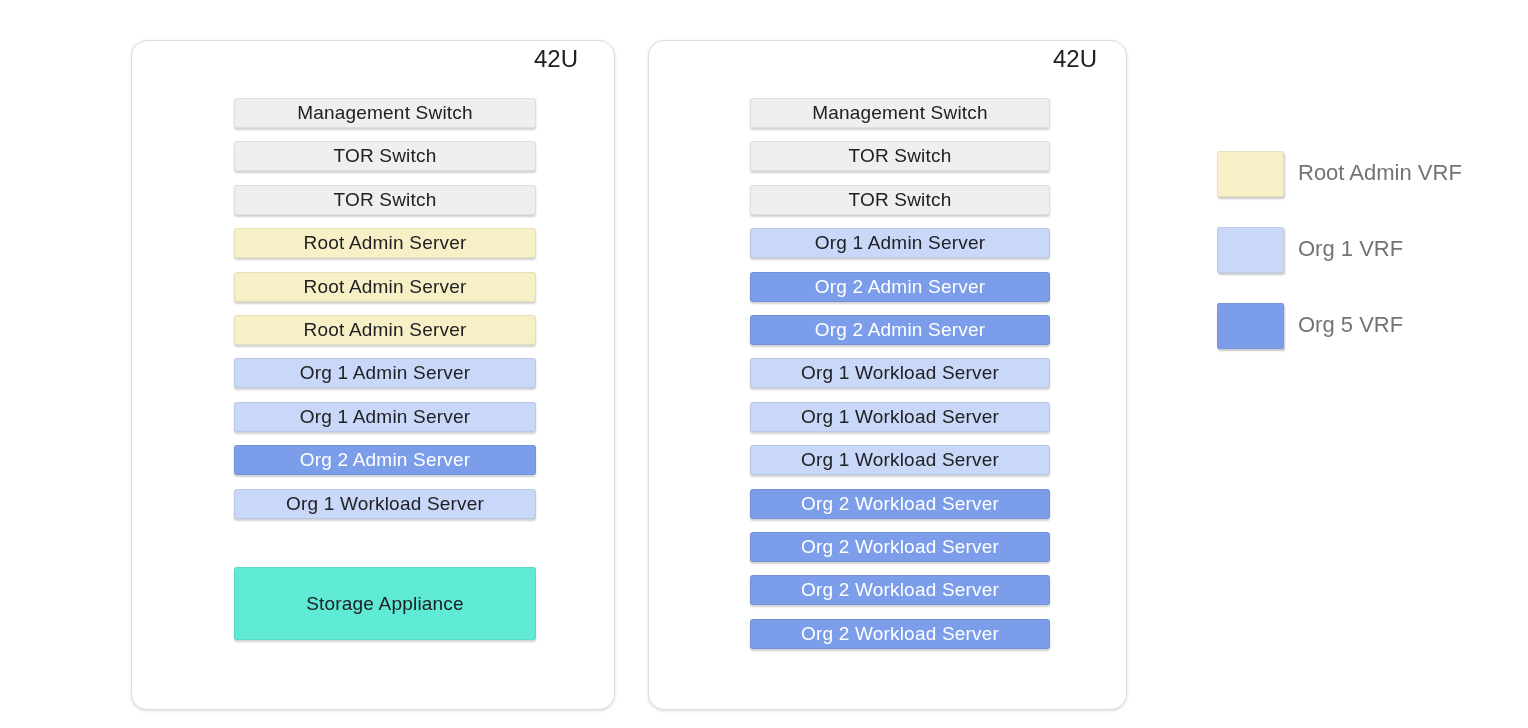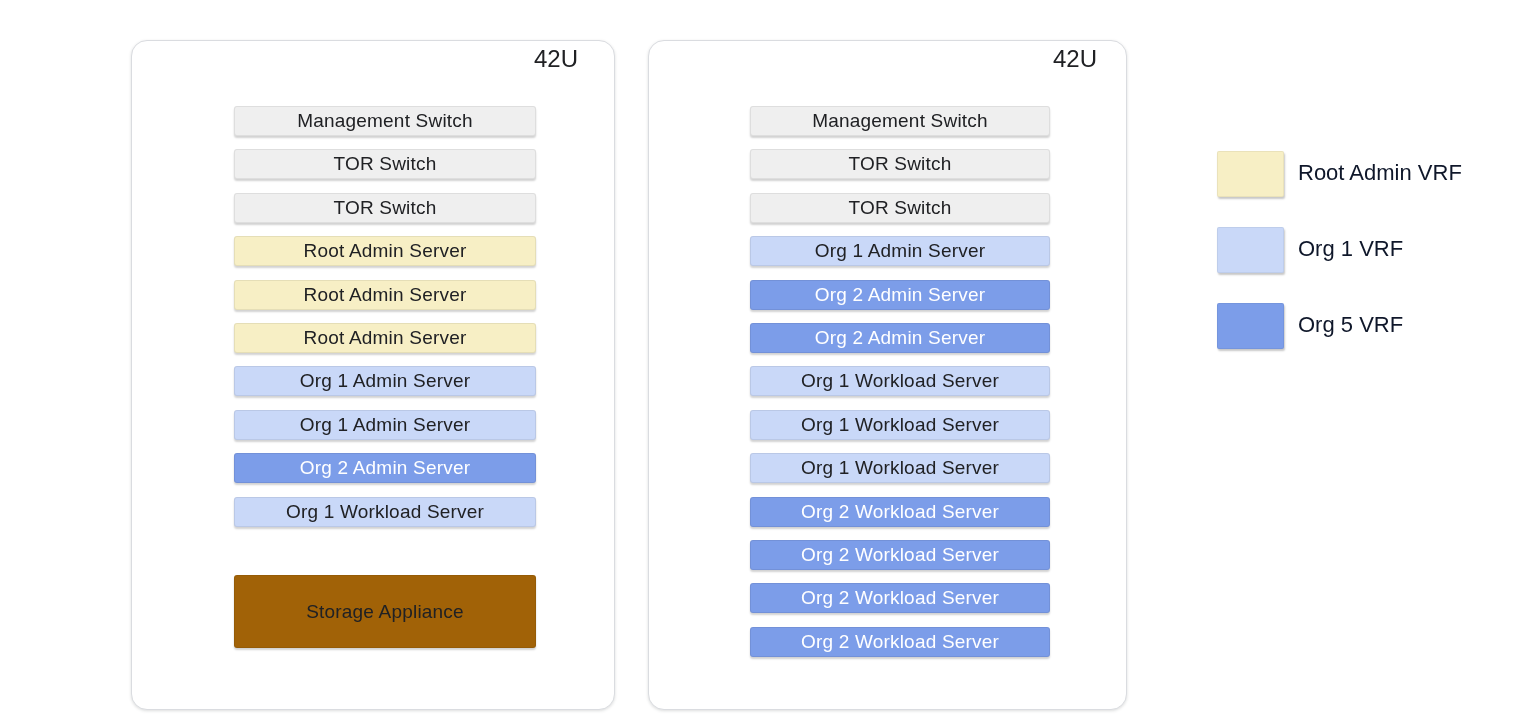--- a/index.html
+++ b/index.html
@@ -4,25 +4,25 @@
 <style>
   html,body{margin:0;padding:0;background:#ffffff;}
   body{font-family:"Liberation Sans",sans-serif;-webkit-font-smoothing:antialiased;}
   #canvas{position:relative;width:1528px;height:728px;background:#ffffff;overflow:hidden;}
   #wires{position:absolute;left:0;top:0;}
   .rack{position:absolute;background:#ffffff;border:1px solid #dadce0;border-radius:16px;
         box-shadow:0 1px 3px rgba(60,64,67,.18);}
   .u-label{position:absolute;font-size:24px;color:#202124;text-align:right;width:90px;}
   .slot-box{position:absolute;display:flex;align-items:center;justify-content:center;
         font-size:19px;letter-spacing:.2px;border-radius:3px;box-sizing:border-box;
-        border:1px solid rgba(0,0,0,.07);box-shadow:0 2px 2px rgba(0,0,0,.18);white-space:nowrap;margin-top:8px;}
+        border:1px solid rgba(0,0,0,.07);box-shadow:0 2px 2px rgba(0,0,0,.18);white-space:nowrap;}
   .legend{position:absolute;}
   .legend-swatch{position:absolute;width:65px;height:44px;border-radius:2px;
         border:1px solid rgba(0,0,0,.05);box-shadow:1px 2px 2px rgba(0,0,0,.22);}
-  .legend-label{position:absolute;font-size:22px;color:#0f172a;line-height:44px;white-space:nowrap;}
+  .legend-label{position:absolute;font-size:22px;color:#737373;line-height:44px;white-space:nowrap;}
 </style>
 </head>
 <body>
 
 <div id="canvas">
   <svg id="wires" width="1528" height="728">
       <polyline points="187,157.4 234,157.4" fill="none" stroke="#5F6368" stroke-width="2"></polyline>
       <polyline points="536,199.8 582,199.8" fill="none" stroke="#5F6368" stroke-width="2"></polyline>
       <polyline points="582,199.8 582,584" fill="none" stroke="#5F6368" stroke-width="2"></polyline>
       <polyline points="536,584 582,584" fill="none" stroke="#5F6368" stroke-width="2"></polyline>
@@ -124,21 +124,21 @@
     </div>
     <div class="slot-box" style="left: 234px; top: 401.8px; width: 302px; height: 30px; background: rgb(201, 216, 248); color: rgb(32, 33, 36);">
       <span>Org 1 Admin Server</span>
     </div>
     <div class="slot-box" style="left: 234px; top: 445.2px; width: 302px; height: 30px; background: rgb(124, 157, 233); color: rgb(255, 255, 255);">
       <span>Org 2 Admin Server</span>
     </div>
     <div class="slot-box" style="left: 234px; top: 488.6px; width: 302px; height: 30px; background: rgb(201, 216, 248); color: rgb(32, 33, 36);">
       <span>Org 1 Workload Server</span>
     </div>
-    <div class="slot-box" style="left: 234px; top: 567px; width: 302px; height: 73px; background: #a16207; color: rgb(32, 33, 36);">
+    <div class="slot-box" style="left: 234px; top: 567px; width: 302px; height: 73px; background: #5eead4; color: rgb(32, 33, 36);">
       <span>Storage Appliance</span>
     </div>
     <div class="rack" style="left: 648px; top: 40px; width: 477px; height: 668px;"></div>
     <div class="u-label" style="left: 1007px; top: 45px;">42U</div>
     <div class="slot-box" style="left: 750px; top: 98px; width: 300px; height: 30px; background: rgb(239, 239, 239); color: rgb(32, 33, 36);">
       <span>Management Switch</span>
     </div>
     <div class="slot-box" style="left: 750px; top: 141.4px; width: 300px; height: 30px; background: rgb(239, 239, 239); color: rgb(32, 33, 36);">
       <span>TOR Switch</span>
     </div>

